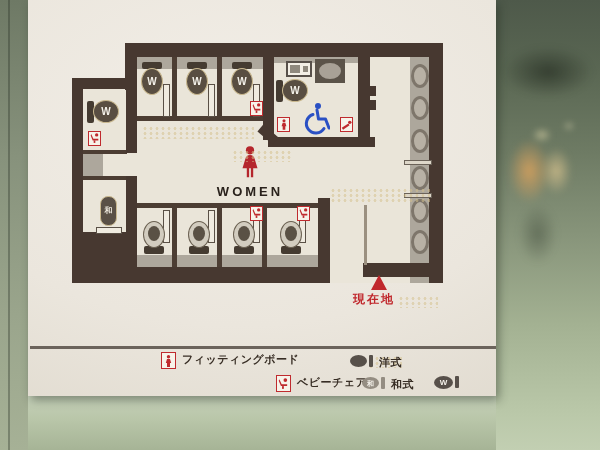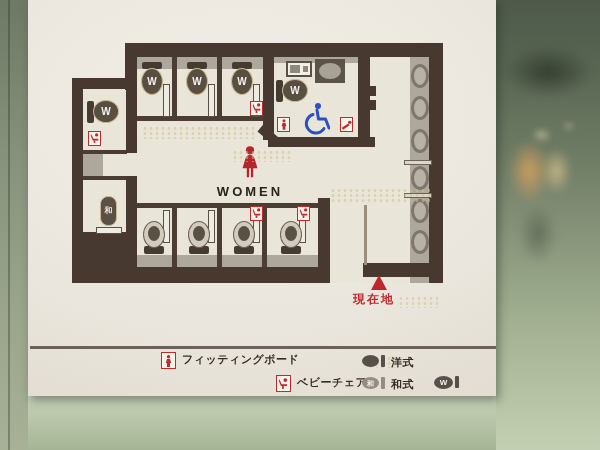--- a/index.html
+++ b/index.html
@@ -284,21 +284,21 @@
   <div class="abs legend-item" style="left:116px;top:352px">
     <div class="ricon ricon-lg" style="position:static">
       <svg width="9" height="12" viewBox="0 0 9 12">
           <circle cx="4.5" cy="1.8" r="1.7" fill="#bf2a2e"></circle>
           <path fill="#bf2a2e" d="M3 4 h3 l1.2 4 H6 v4 H3 V8 H1.8 Z"></path>
         </svg>
     </div>
     <span class="lg-label">フィッティングボード</span>
   </div>
 
-  <div class="abs legend-item" style="left:317px;top:355px">
+  <div class="abs legend-item" style="left:305px;top:355px">
     <div class="lg-oval"></div>
     <div class="lg-bar"></div>
     <span class="lg-label">洋式</span>
   </div>
 
 
   <div class="abs legend-item" style="left:231px;top:375px">
     <div class="ricon ricon-lg" style="position:static">
       <svg width="11" height="12" viewBox="0 0 12 13">
           <circle cx="8" cy="2.2" r="2" fill="#bf2a2e"></circle>

